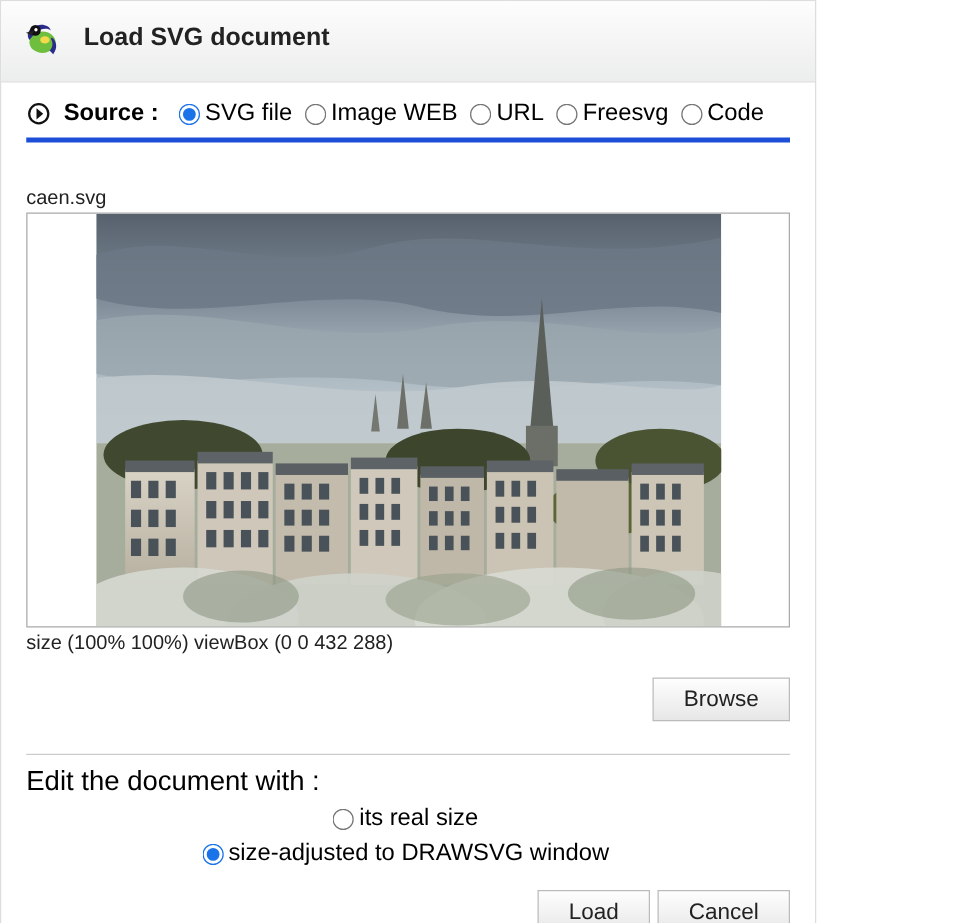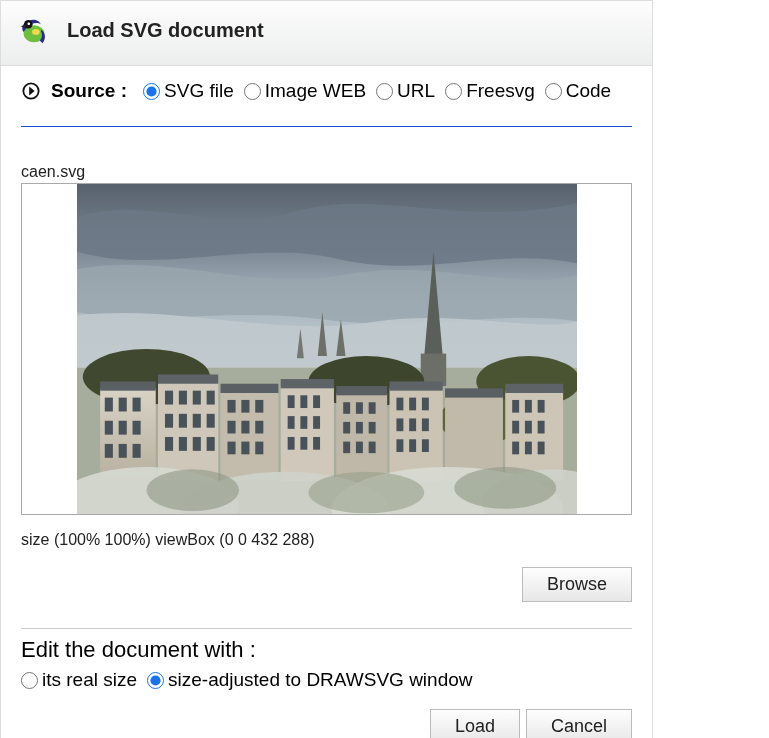--- a/index.html
+++ b/index.html
@@ -36,22 +36,22 @@
   .body {
     padding: 14px 20px 18px 20px;
   }
   .row {
     display: flex;
     align-items: center;
     flex-wrap: wrap;
     gap: 4px 6px;
   }
   .source-row {
-    border-bottom: 1px solid #1d4ed8;
-    padding-bottom: 24px;
+    border-bottom: 4px solid #1d4ed8;
+    padding-bottom: 8px;
   }
   .chevron-icon {
     width: 20px; height: 20px;
     display: inline-flex;
     align-items: center;
     justify-content: center;
     margin-right: 4px;
   }
   .section-label {
     font-weight: bold;
@@ -87,21 +87,21 @@
     overflow: hidden;
     background: #fff;
   }
   .preview-inner {
     width: 500px;
     height: 100%;
   }
   .meta-line {
     font-size: 16px;
     color: #222;
-    margin-top: 16px;
+    margin-top: 4px;
   }
   .btn-row-right {
     display: flex;
     justify-content: flex-end;
     margin-top: 18px;
     gap: 6px;
   }
   button.ui-btn {
     font-family: inherit;
     font-size: 18px;
@@ -119,20 +119,21 @@
   .edit-label {
     font-size: 22px;
     margin-bottom: 6px;
   }
   .edit-options {
     display: flex;
     align-items: center;
     gap: 6px;
     font-size: 19px;
     flex-wrap: wrap;
+    flex-direction: column;
   }
 </style>
 </head>
 <body>
 
 <div class="dialog">
 
   <div class="titlebar">
     <span class="bird-icon">
       <svg viewBox="0 0 40 40" width="38" height="38">

